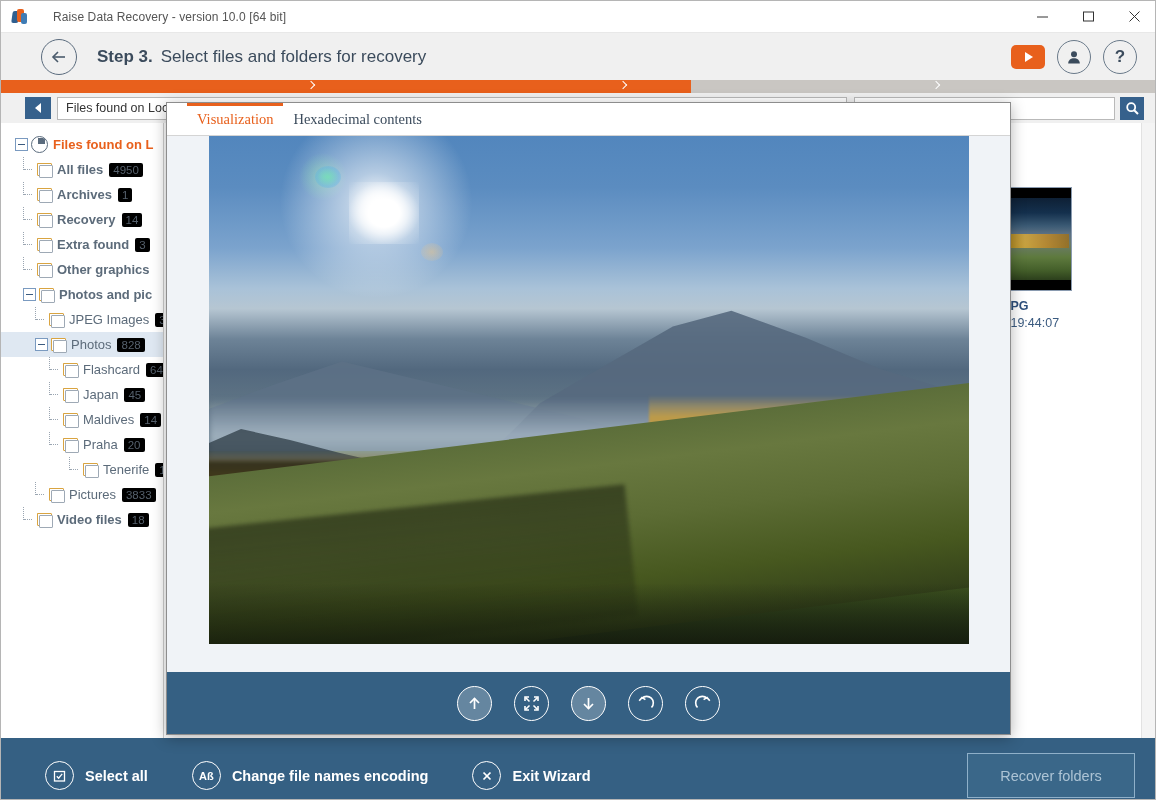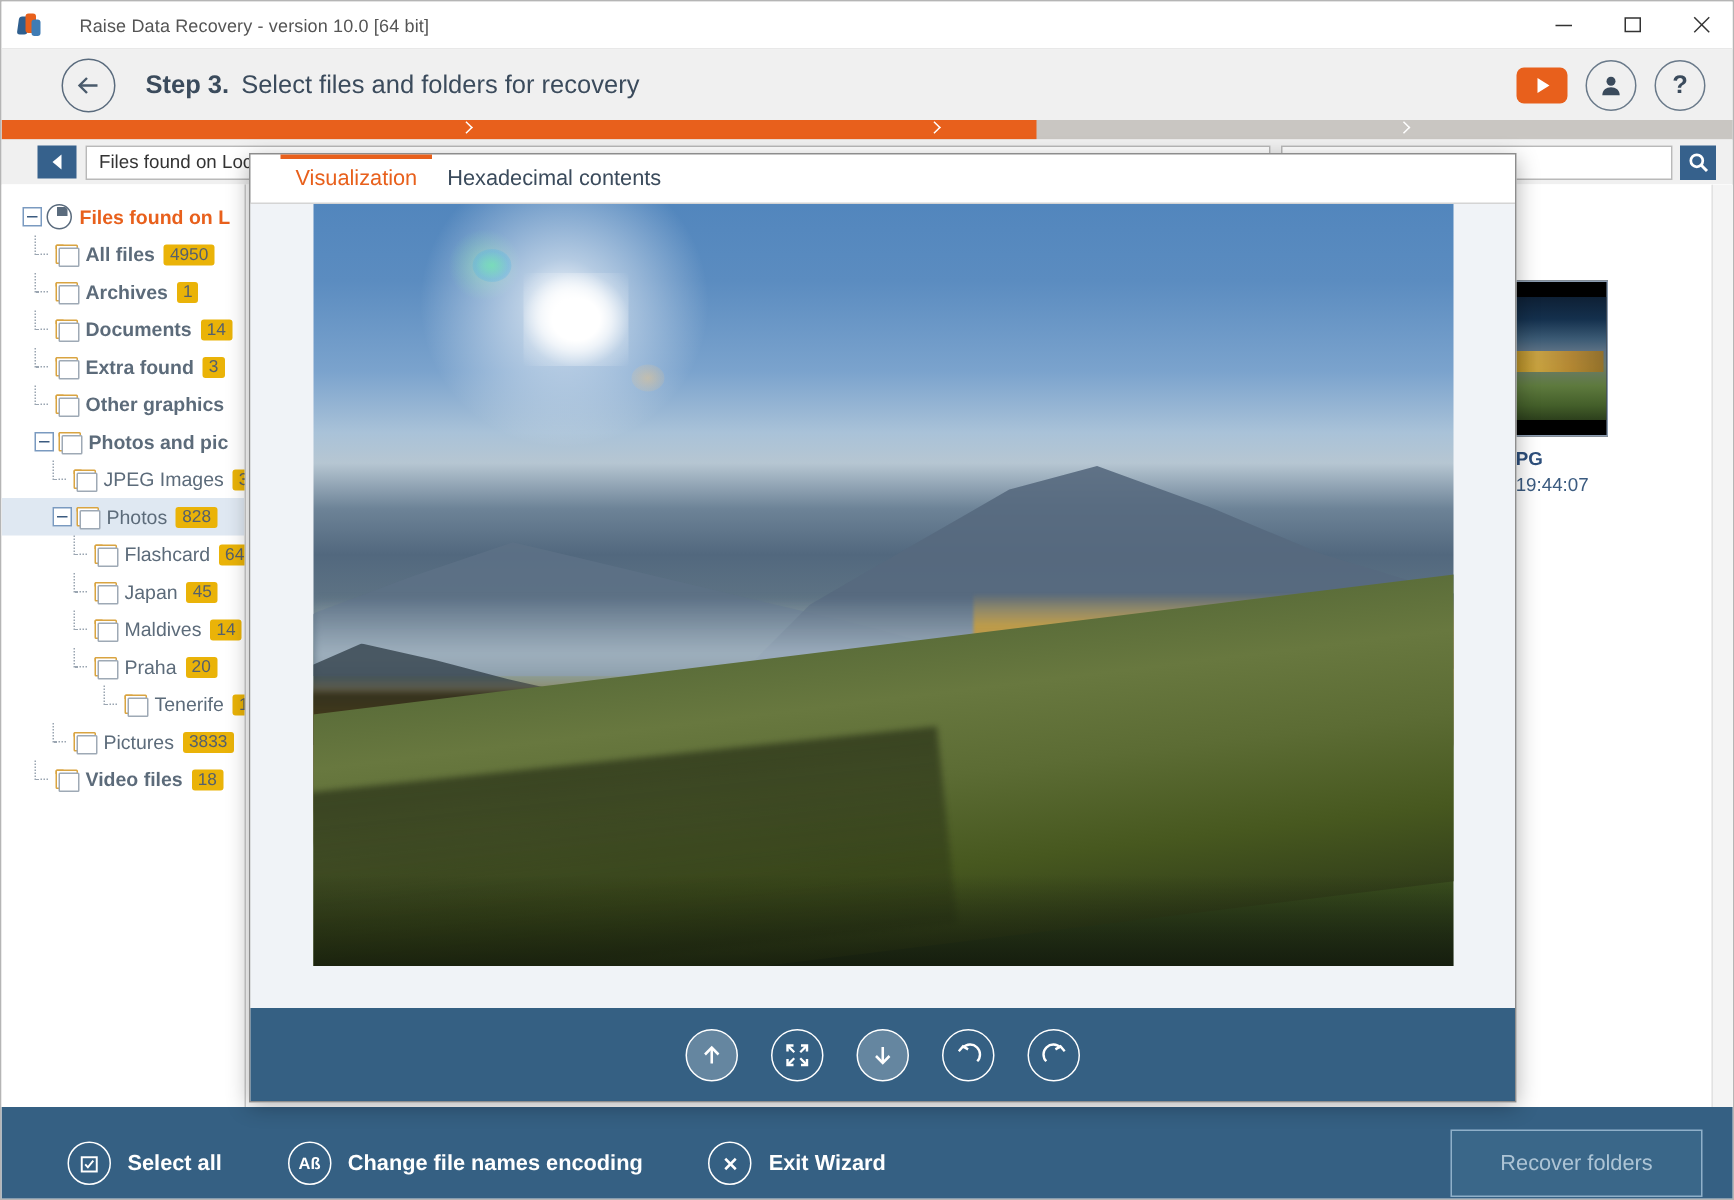--- a/index.html
+++ b/index.html
@@ -171,21 +171,21 @@
     width:15px;height:15px;border-radius:50%;border:1.5px solid #5a6b7d;
     margin:0 5px 0 3px;flex:none;position:relative;background:#fff; overflow:hidden;
   }
   .clock-icon::before{
     content:"";position:absolute;left:6px;top:1px;width:7px;height:6px;background:#5a6b7d;
   }
   .tree-label { color:#5c6b7a; }
   .tree-label.root { color:#e8601c; font-weight:bold; }
   .tree-label.bold { font-weight:bold; }
   .badge {
-    margin-left:6px; font-size:11.5px; color:#55606c; background:#eab308;
+    margin-left:6px; font-size:11.5px; color:#55606c; background:#000000;
     border-radius:2px; padding:1px 4px;
   }
 
   
   .filearea {
     flex:1; position:relative; background:#fff; overflow:hidden;
   }
   .thumb-card {
     position:absolute; left: 836px; top: 64px; width: 74px;
   }
@@ -253,22 +253,22 @@
   .modal-logo { width:15px;height:15px;margin-left:11px;margin-right:9px;position:relative;flex:none;}
   .modal-logo .lg1 { position:absolute; left:0; top:2px; width:7px; height:11px; background:#2f5f8f; border-radius:2px;}
   .modal-logo .lg2 { position:absolute; left:4px; top:0px; width:7px; height:12px; background:#e8601c; border-radius:2px;}
   .modal-logo .lg3 { position:absolute; left:8px; top:4px; width:6px; height:10px; background:#3f7cb5; border-radius:2px;}
   .modal-title-text { font-size:12.5px; color:#333; }
   .modal-wbtns { margin-left:auto; display:flex; }
   .modal-wbtn {
     width:45px;height:34px;display:flex;align-items:center;justify-content:center;color:#333;
   }
   .modal-tabs {
-    height:32px; display:flex; align-items:center; position:relative;
-    border-bottom:1px solid #d4d4d4; flex:none; padding-left: 20px;
+    height:32px; display:flex; align-items:flex-end; position:relative;
+    border-bottom:1px solid #d4d4d4; flex:none; padding-left: 20px; font-family: Liberation Serif, serif;
   }
   .tab {
     height:31px; display:flex;align-items:center; font-size:14.5px; color:#3b4b5c;
     padding: 0 10px; position:relative; box-sizing:border-box;
   }
   .tab.active { color:#e8601c; }
   .tab.active::before{
     content:""; position:absolute; left:0; right:0; top:-1px; height:3px; background:#e8601c;
   }
   .modal-body {
@@ -468,21 +468,21 @@
             <div class="tree-label bold">Archives</div>
             <div class="badge">1</div>
           </div>
           <div class="tree-row" style="padding-left: 22px;">
             <div class="dotline"></div>
             <div class="folder">
               <div class="f-tab"></div>
               <div class="f-back"></div>
               <div class="f-front"></div>
             </div>
-            <div class="tree-label bold">Documents</div>
+            <div class="tree-label bold">Recovery</div>
             <div class="badge">14</div>
           </div>
           <div class="tree-row" style="padding-left: 22px;">
             <div class="dotline"></div>
             <div class="folder">
               <div class="f-tab"></div>
               <div class="f-back"></div>
               <div class="f-front"></div>
             </div>
             <div class="tree-label bold">Extra found</div>

